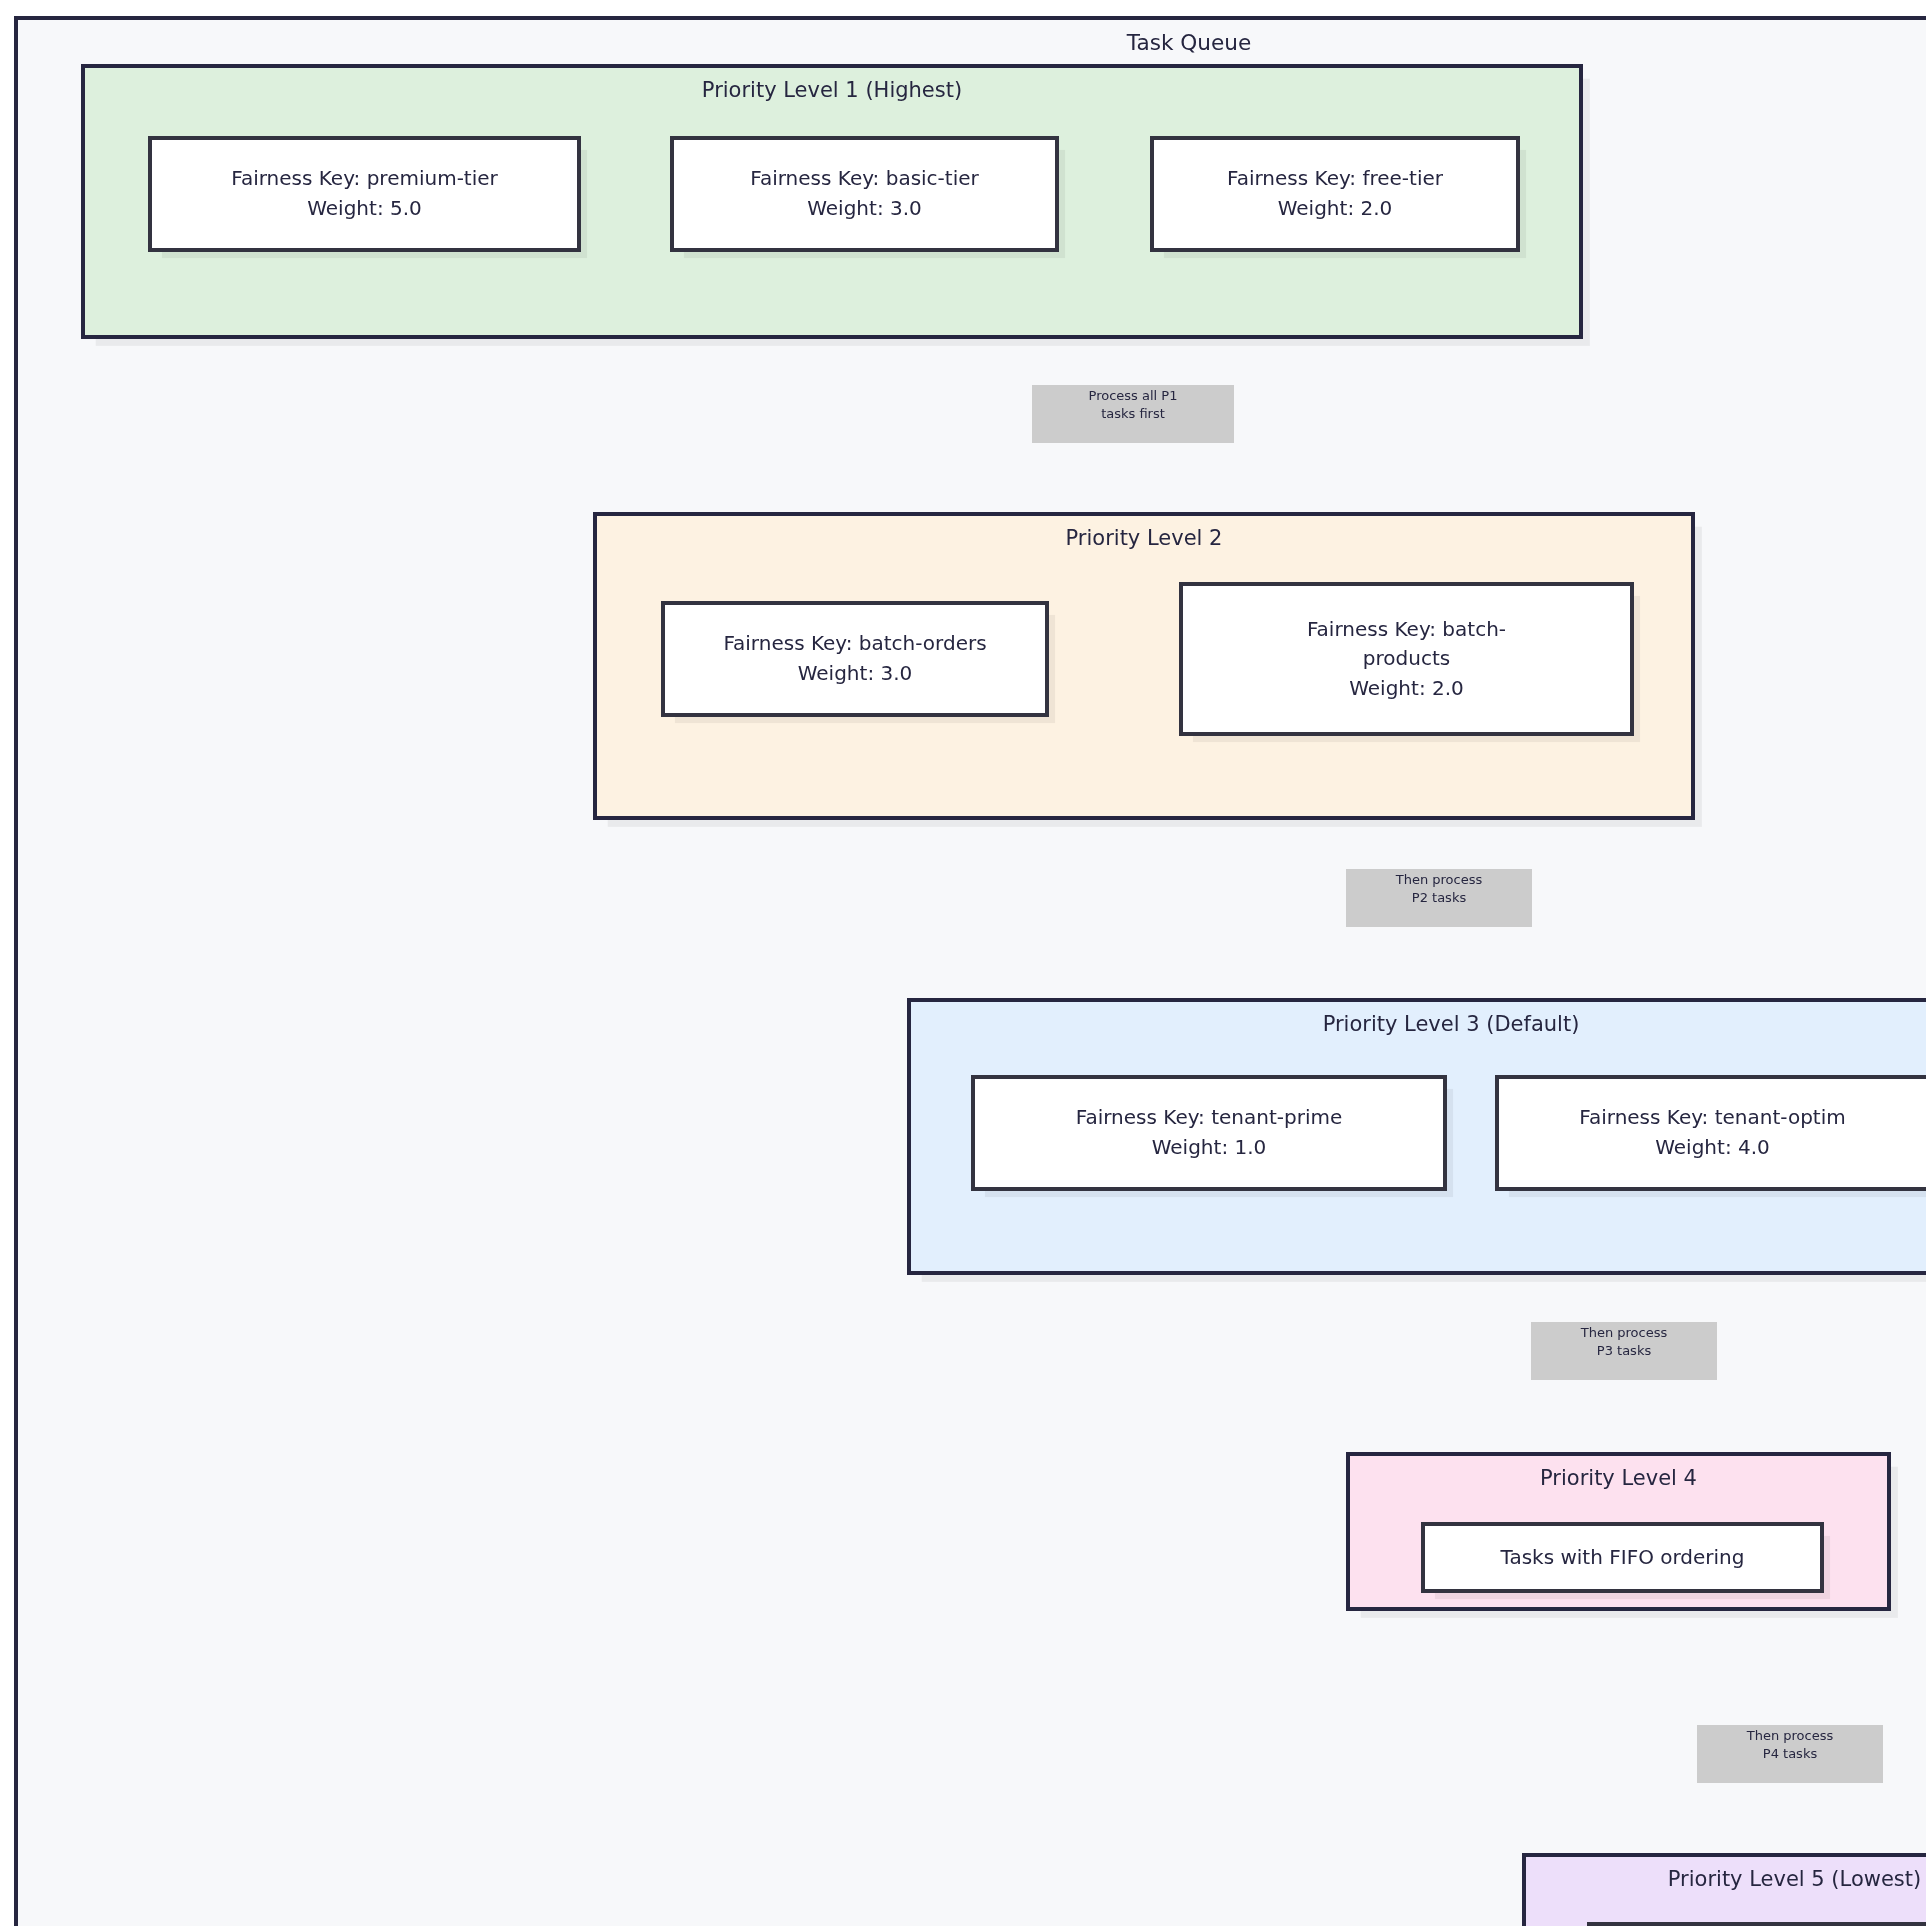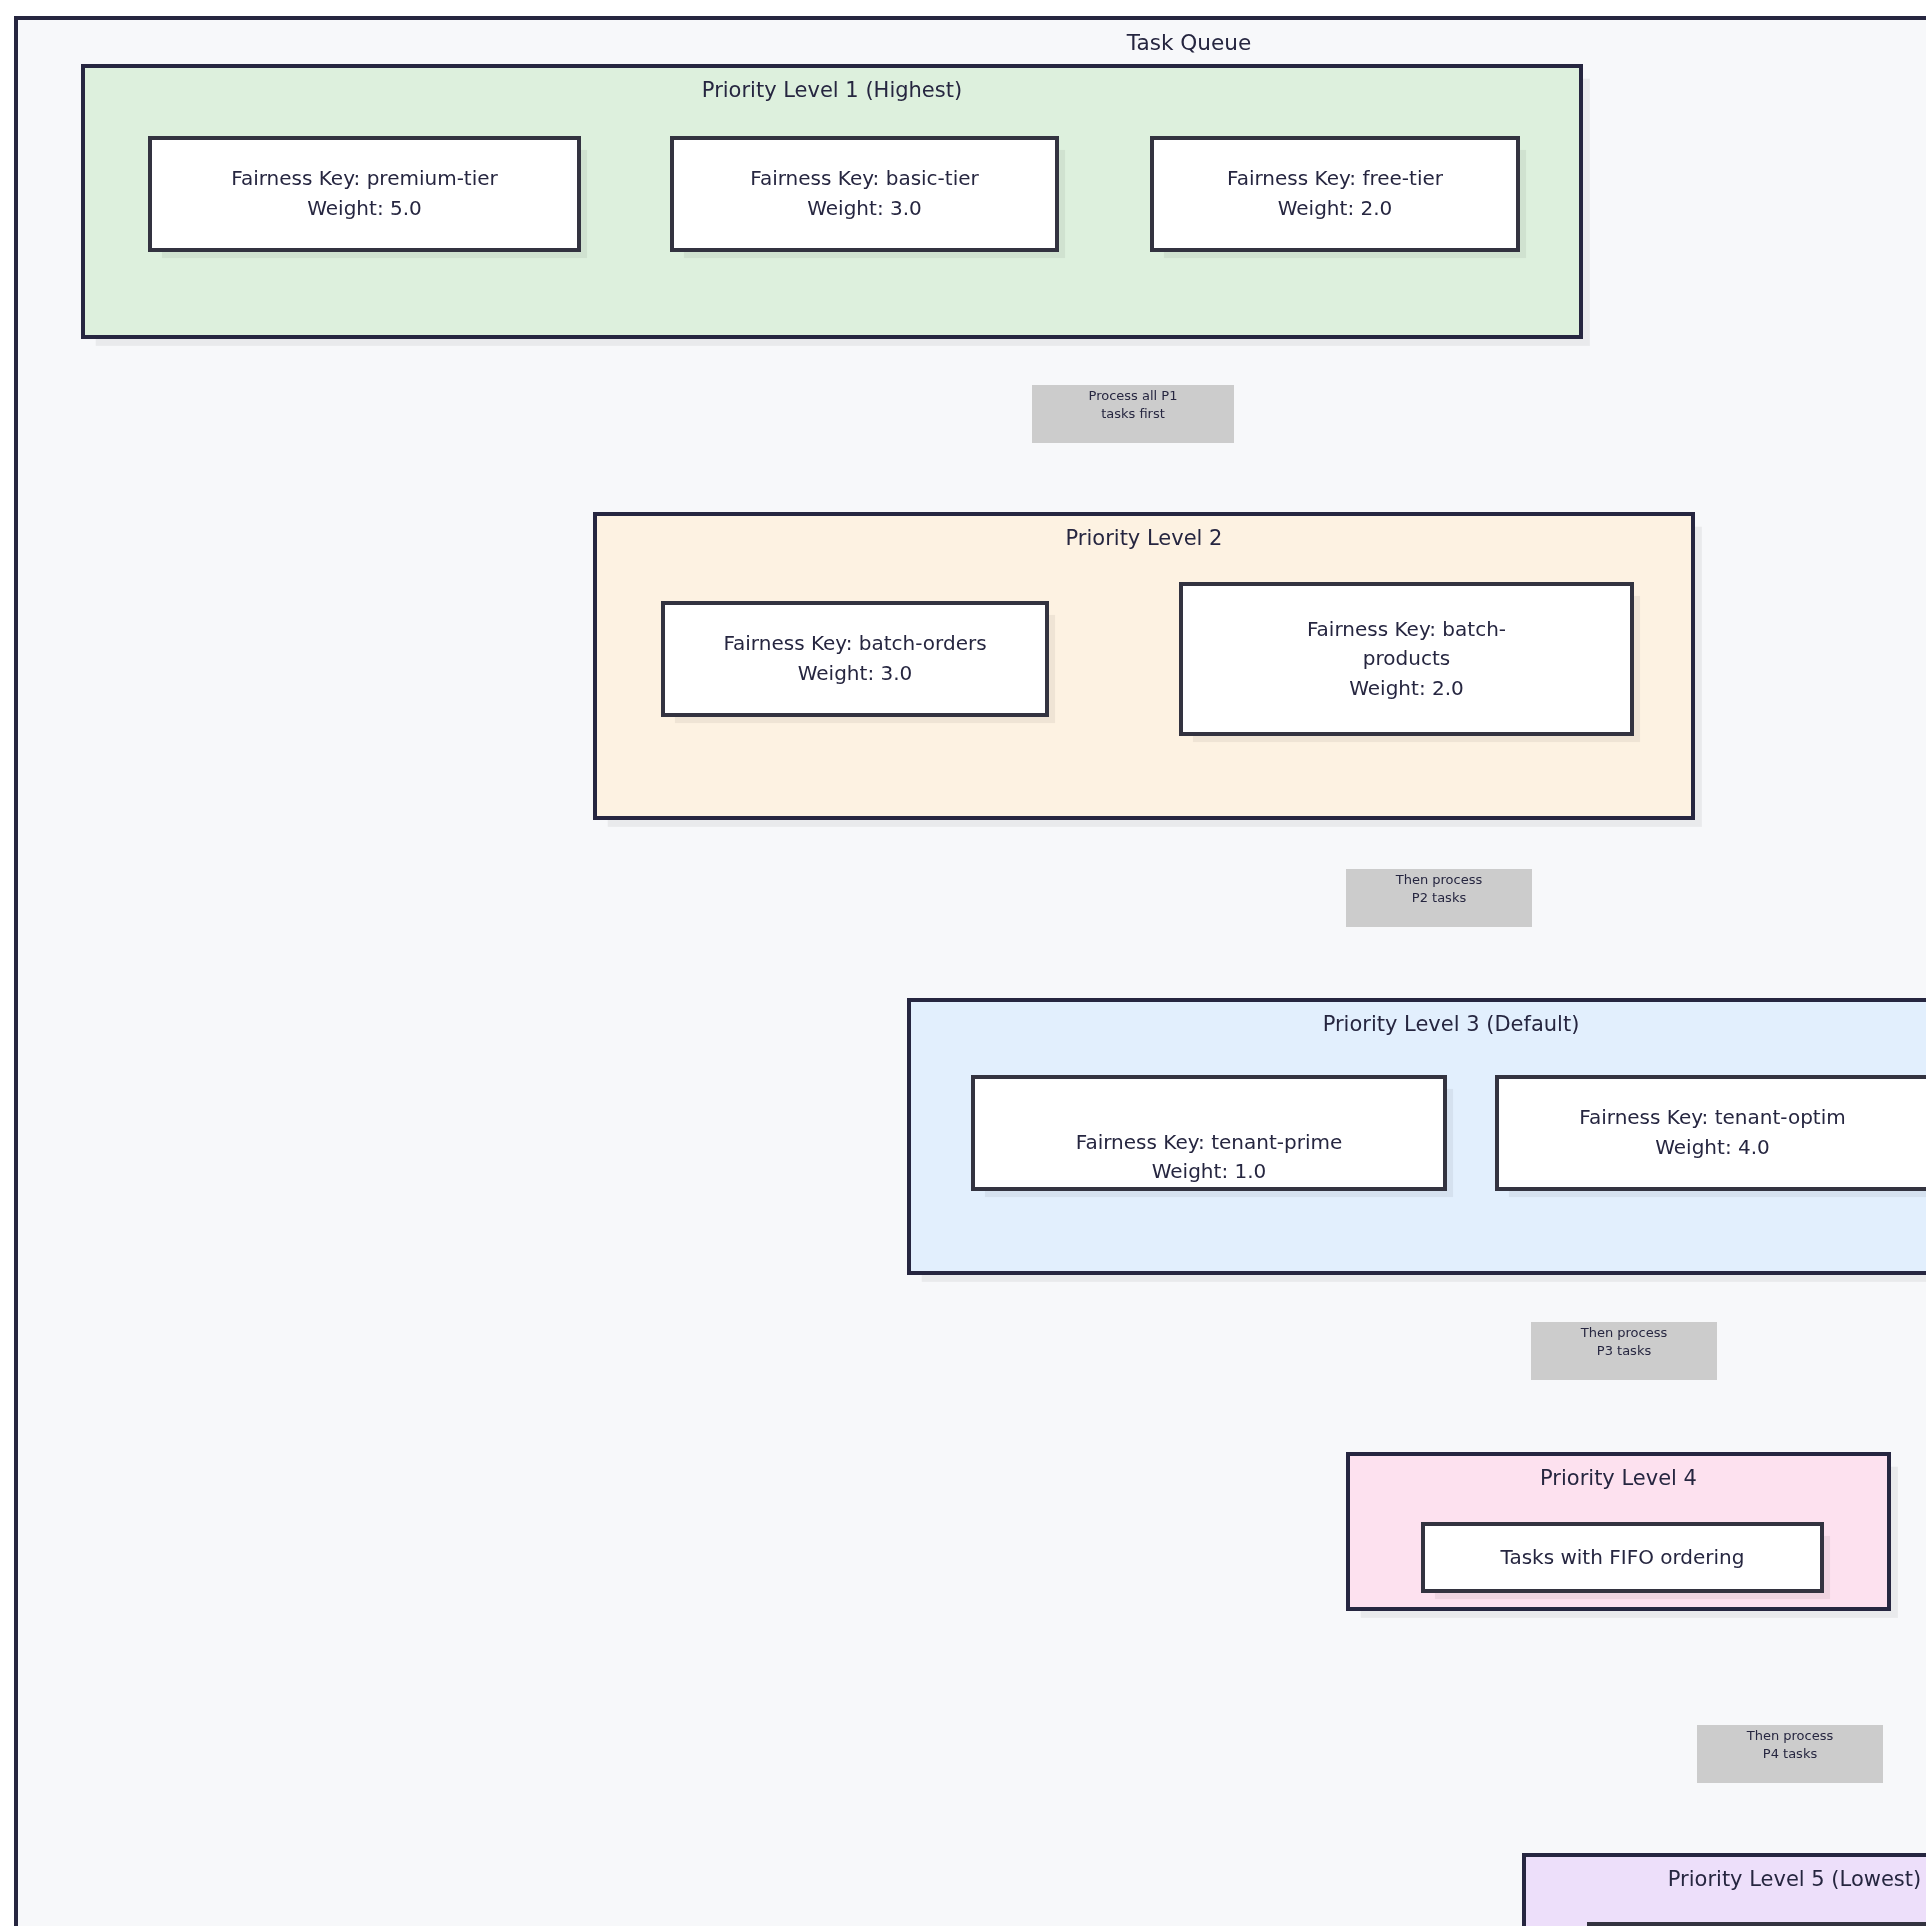--- a/index.html
+++ b/index.html
@@ -31,21 +31,21 @@
   #p5{left:1522px;top:1853px;width:545px;height:206px;background:#eddffa;}
 
   
   #n-premium{left:148px;top:136px;width:433px;height:116px;}
   #n-basic  {left:670px;top:136px;width:389px;height:116px;}
   #n-free   {left:1150px;top:136px;width:370px;height:116px;align-items:center;}
 
   #n-orders {left:661px;top:601px;width:388px;height:116px;}
   #n-products{left:1179px;top:582px;width:455px;height:154px;}
 
-  #n-prime  {left:971px;top:1075px;width:476px;height:116px;justify-content:flex-end;}
+  #n-prime  {left:971px;top:1075px;width:476px;height:116px;}
   #n-optim  {left:1495px;top:1075px;width:435px;height:116px;}
 
   #n-fifo4  {left:1421px;top:1522px;width:403px;height:71px;}
   #n-fifo5  {left:1587px;top:1922px;width:403px;height:71px;}
 
   
   .elabel{position:absolute;background:#cccccc;color:#262640;font-size:13px;
           line-height:1.34;text-align:center;padding:2.3px 5.4px;box-sizing:border-box;}
   #lbl-p1{left:1032px;top:385px;width:202px;height:58px;}
   #lbl-p2{left:1346px;top:869px;width:186px;height:58px;}

